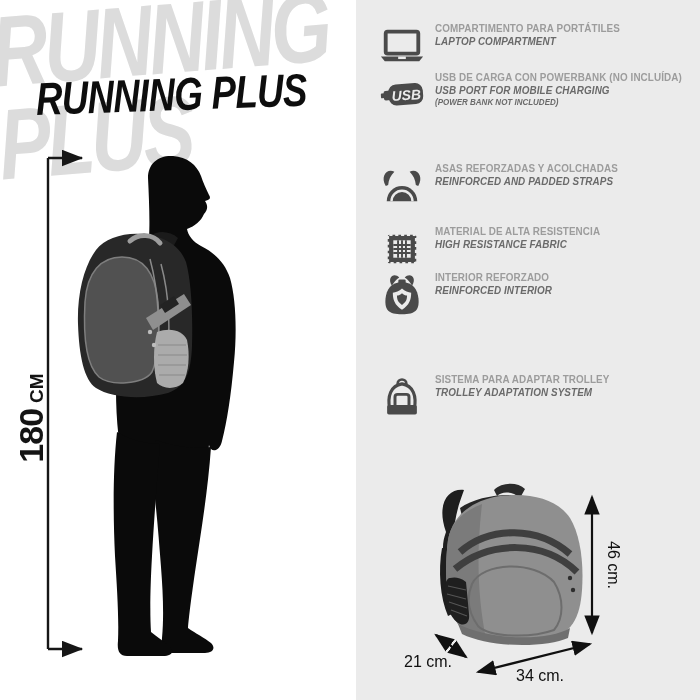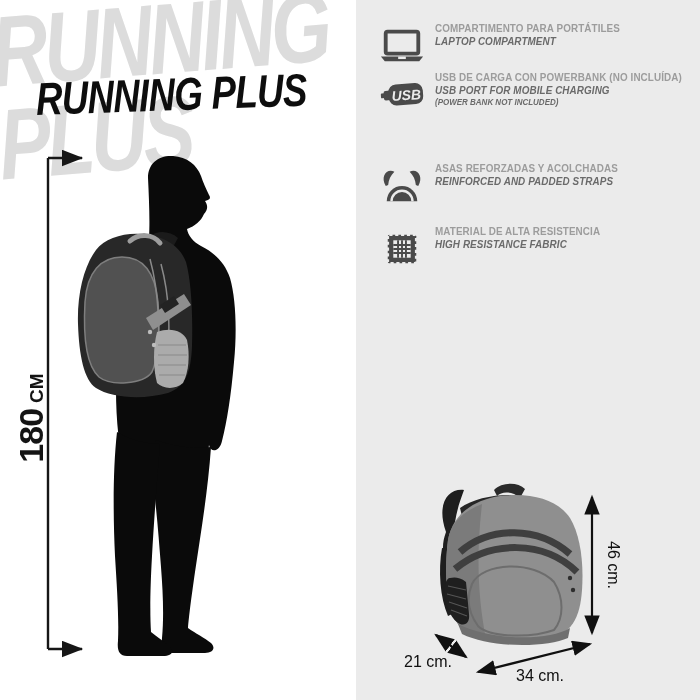--- a/index.html
+++ b/index.html
@@ -151,22 +151,54 @@
           <rect x="13" y="13" width="22" height="22" fill="#ebebeb"></rect>
           <path d="M19,13 v22 M24,13 v22 M29,13 v22 M13,19 h22 M13,24 h22 M13,29 h22" stroke="#4a4a4a" stroke-width="2.4"></path>
         </svg>
       </div>
       <div class="f-text">
         <div class="f-es">MATERIAL DE ALTA RESISTENCIA</div>
         <div class="f-en">HIGH RESISTANCE FABRIC</div>
       </div>
     </div>
 
-
-
+    <div class="feature" style="top:271px;">
+      <div class="f-icon">
+        <svg width="44" height="46" viewBox="0 0 48 48">
+          <path d="M13,14 C7,4 16,-1 21,5 C18,7 15,10 13,14 Z" fill="#4a4a4a"></path>
+          <path d="M35,14 C41,4 32,-1 27,5 C30,7 33,10 35,14 Z" fill="#4a4a4a"></path>
+          <rect x="20" y="7" width="8" height="6" rx="1.5" fill="#4a4a4a"></rect>
+          <path d="M24,10 C12,10 7,18 6,28 C5,40 9,45 24,45 C39,45 43,40 42,28 C41,18 36,10 24,10 Z" fill="#4a4a4a"></path>
+          <path d="M24,17 C21,20 17,21.5 14,21.5 C14,29 16,35 24,40 C32,35 34,29 34,21.5 C31,21.5 27,20 24,17 Z" fill="#ebebeb"></path>
+          <g transform="translate(24,28.5) scale(0.55) translate(-24,-28.5)">
+            <path d="M24,17 C21,20 17,21.5 14,21.5 C14,29 16,35 24,40 C32,35 34,29 34,21.5 C31,21.5 27,20 24,17 Z" fill="#4a4a4a"></path>
+          </g>
+        </svg>
+      </div>
+      <div class="f-text">
+        <div class="f-es">INTERIOR REFORZADO</div>
+        <div class="f-en">REINFORCED INTERIOR</div>
+      </div>
+    </div>
+
+
+    <div class="feature" style="top:373px;">
+      <div class="f-icon">
+        <svg width="42" height="44" viewBox="0 0 48 48">
+          <path d="M19,9 a5,5 0 0 1 10,0" fill="none" stroke="#4a4a4a" stroke-width="3"></path>
+          <path d="M10,38 C7,23 11,11 24,9 C37,11 41,23 38,38" fill="none" stroke="#4a4a4a" stroke-width="3.6"></path>
+          <path d="M16,34 V24 a3,3 0 0 1 3,-3 h10 a3,3 0 0 1 3,3 V34" fill="none" stroke="#4a4a4a" stroke-width="3.4"></path>
+          <rect x="7" y="33" width="34" height="11" rx="2" fill="#4a4a4a"></rect>
+        </svg>
+      </div>
+      <div class="f-text">
+        <div class="f-es">SISTEMA PARA ADAPTAR TROLLEY</div>
+        <div class="f-en">TROLLEY ADAPTATION SYSTEM</div>
+      </div>
+    </div>
 
   </div>
 
   <svg width="292" height="218" viewBox="0 0 292 218" style="position:absolute;left:398px;top:478px;">
     <defs>
       <marker id="arw" markerWidth="10" markerHeight="8" refX="8" refY="3.5" orient="auto-start-reverse">
         <path d="M0,0 L9,3.5 L0,7 Z" fill="#101010"></path>
       </marker>
     </defs>
 

